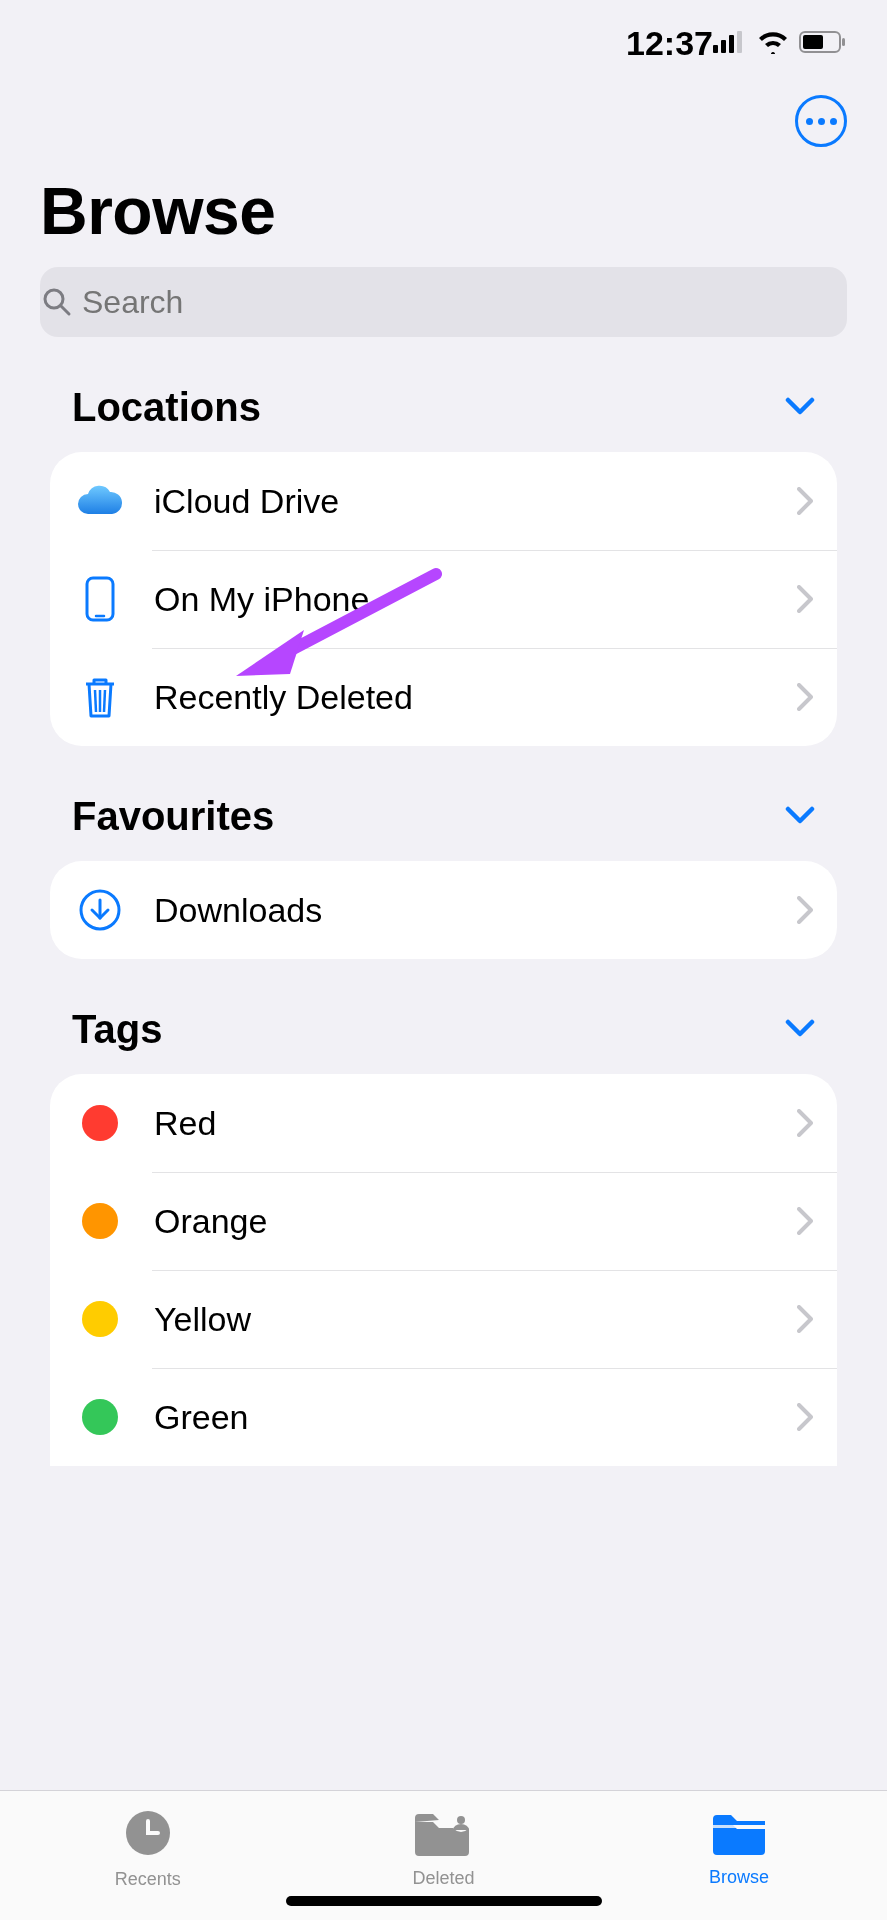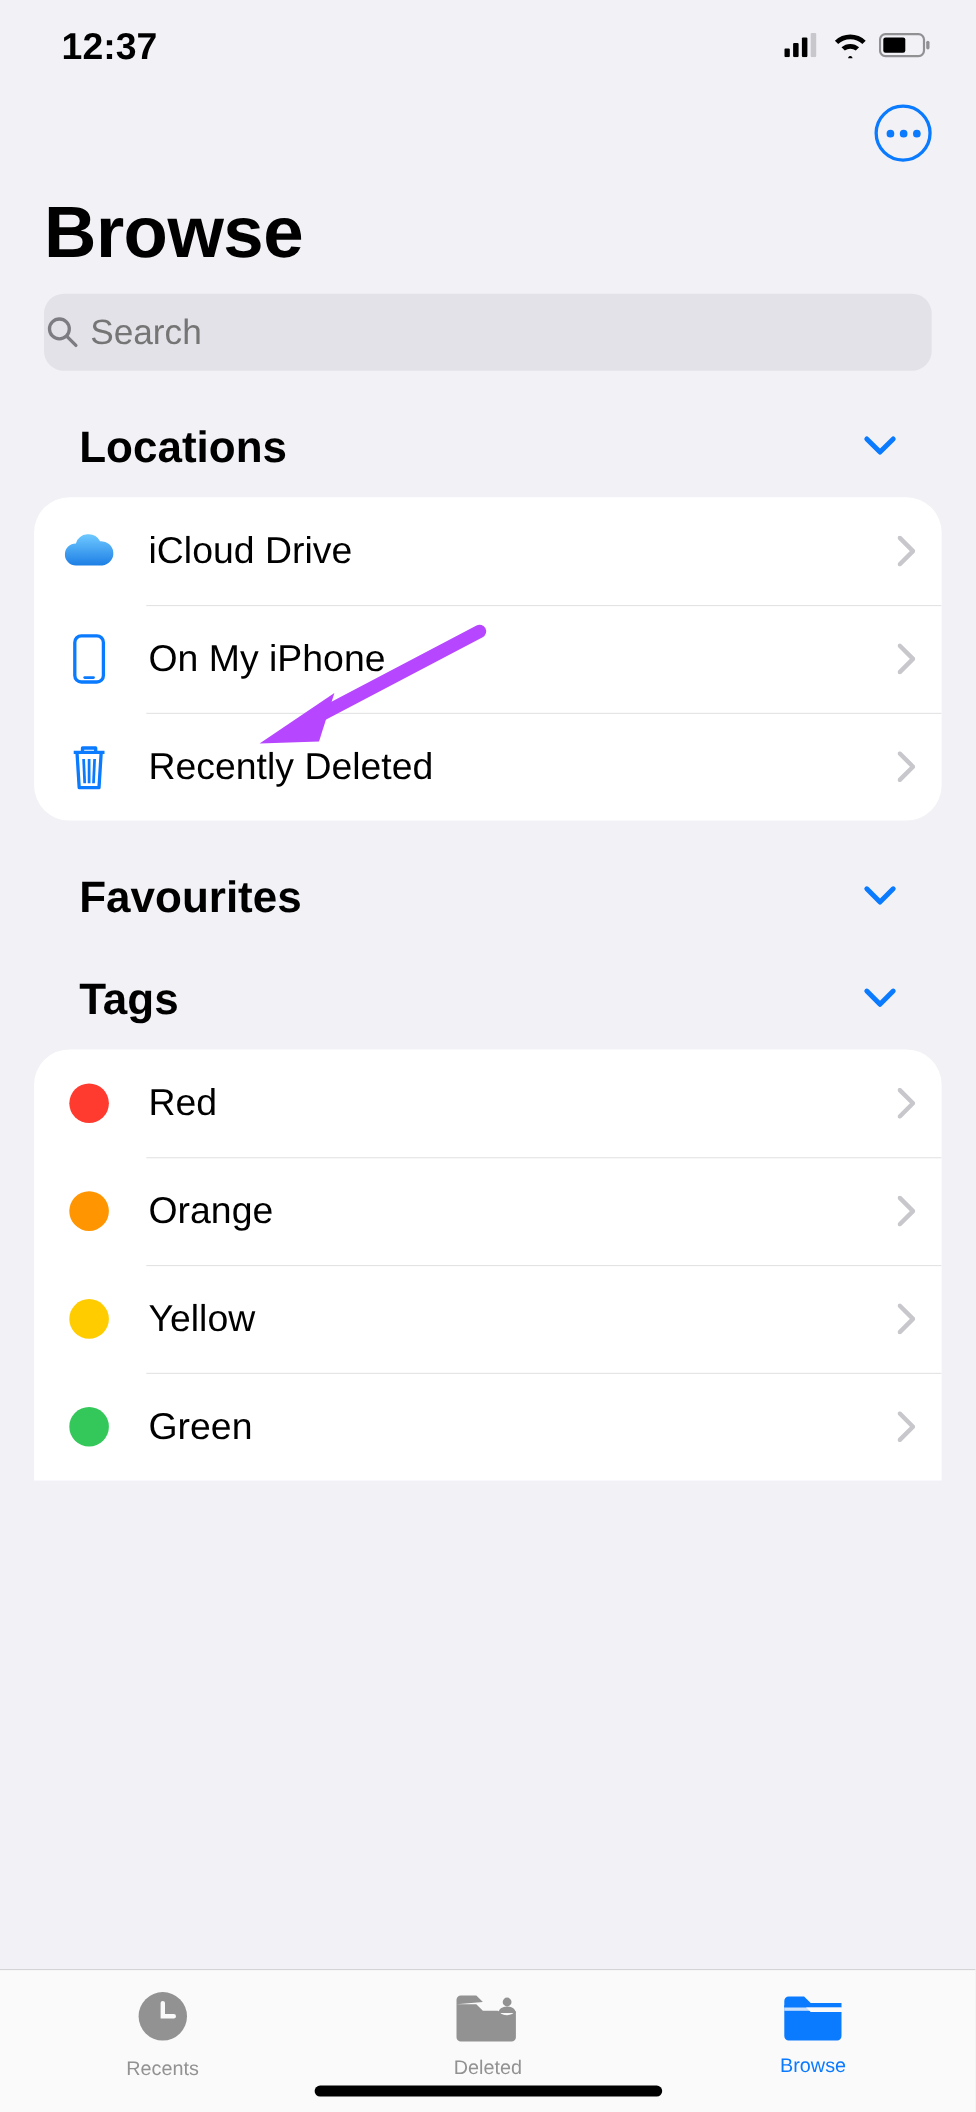--- a/index.html
+++ b/index.html
@@ -1,33 +1,33 @@
 <!DOCTYPE html>
 <html><head>
 <meta charset="utf-8">
 <style>
   * { box-sizing: border-box; margin:0; padding:0; }
   html,body { width:887px; height:1920px; font-family:-apple-system,BlinkMacSystemFont,"SF Pro Text","Helvetica Neue",Arial,sans-serif; background:#f2f1f6; color:#000; }
   .phone { width:887px; height:1920px; position:relative; overflow:hidden; background:#f2f1f6; }
-  .status-bar { display:flex; justify-content:space-between; align-items:center; padding:24px 40px 10px 56px; }
+  .status-bar { display:flex; justify-content:flex-end; align-items:center; padding:24px 40px 10px 56px; }
   .status-time { font-size:34px; font-weight:700; }
   .status-icons { display:flex; align-items:center; gap:10px; }
   .more-row { display:flex; justify-content:flex-end; padding:4px 40px 6px 40px; margin-top:18px; }
   .more-btn { width:52px; height:52px; border:3px solid #0a7aff; border-radius:50%; display:flex; justify-content:center; align-items:center; background:transparent; cursor:pointer; }
   .dots { display:flex; gap:5px; }
   .dots span { width:7px; height:7px; background:#0a7aff; border-radius:50%; }
   .page-title { font-size:66px; font-weight:800; padding:20px 40px 18px 40px; letter-spacing:-0.5px; }
   .search-area { padding:0 40px; }
   .search-bar { background:#e3e2e8; border-radius:18px; height:70px; display:flex; align-items:center; padding:0 2px; gap:10px; cursor:text; }
   .search-icon { color:#7c7c82; display:flex; }
   .search-input { border:none; background:transparent; font-size:32px; color:#7c7c82; outline:none; width:100%; }
   .section-header { display:flex; justify-content:space-between; align-items:center; padding:0 72px; margin-top:48px; margin-bottom:22px; }
   .section-title { font-size:40px; font-weight:700; }
   .chev-down { color:#0a7aff; }
-  .list { margin:0 31px; background:#fff; border-radius:32px; overflow:hidden; }
+  .list { margin:0 50px; background:#fff; border-radius:32px; overflow:hidden; }
   .row { display:flex; align-items:center; height:98px; padding:0 24px; cursor:pointer; position:relative; }
   .row-icon { width:52px; height:52px; display:flex; align-items:center; justify-content:center; flex-shrink:0; }
   .row-label { font-size:34px; margin-left:28px; flex:1; }
   .row-chev { color:#c7c7cc; display:flex; }
   .row + .row::before { content:""; position:absolute; left:102px; right:0; top:0; height:1px; background:#e3e3e5; }
   .tag-dot { width:36px; height:36px; border-radius:50%; }
   .tabbar { position:absolute; bottom:0; left:0; width:100%; height:130px; background:#fafafa; border-top:1px solid #d4d3d8; display:flex; justify-content:space-around; align-items:center; padding-bottom:14px; }
   .tab { display:flex; flex-direction:column; align-items:center; gap:6px; color:#929292; cursor:pointer; width:33%; }
   .tab.active { color:#0a7aff; }
   .tab-label { font-size:18px; font-weight:500; }
@@ -155,20 +155,37 @@
       </div>
 
       <div class="section-header">
         <div class="section-title">Favourites</div>
         <span class="chev-down">
           <svg width="30" height="20" viewBox="0 0 30 20">
               <polyline points="3,4 15,16 27,4" fill="none" stroke="#0a7aff" stroke-width="4.5" stroke-linecap="round" stroke-linejoin="round"></polyline>
             </svg>
         </span>
       </div>
+      <div class="list">
+        <div class="row">
+          <span class="row-icon">
+            <svg width="44" height="44" viewBox="0 0 44 44">
+                <circle cx="22" cy="22" r="19" fill="none" stroke="#0a7aff" stroke-width="3"></circle>
+                <line x1="22" y1="12" x2="22" y2="30" stroke="#0a7aff" stroke-width="3" stroke-linecap="round"></line>
+                <polyline points="14,22 22,30 30,22" fill="none" stroke="#0a7aff" stroke-width="3" stroke-linecap="round" stroke-linejoin="round"></polyline>
+              </svg>
+          </span>
+          <div class="row-label">Downloads</div>
+          <span class="row-chev">
+              <svg width="16" height="28" viewBox="0 0 16 28">
+                <polyline points="2,2 14,14 2,26" fill="none" stroke="#c7c7cc" stroke-width="4" stroke-linecap="round" stroke-linejoin="round"></polyline>
+              </svg>
+            </span>
+        </div>
+      </div>
 
       <div class="section-header">
         <div class="section-title">Tags</div>
         <span class="chev-down">
           <svg width="30" height="20" viewBox="0 0 30 20">
               <polyline points="3,4 15,16 27,4" fill="none" stroke="#0a7aff" stroke-width="4.5" stroke-linecap="round" stroke-linejoin="round"></polyline>
             </svg>
         </span>
       </div>
       <div class="list" style="border-bottom-left-radius:0;border-bottom-right-radius:0;">

